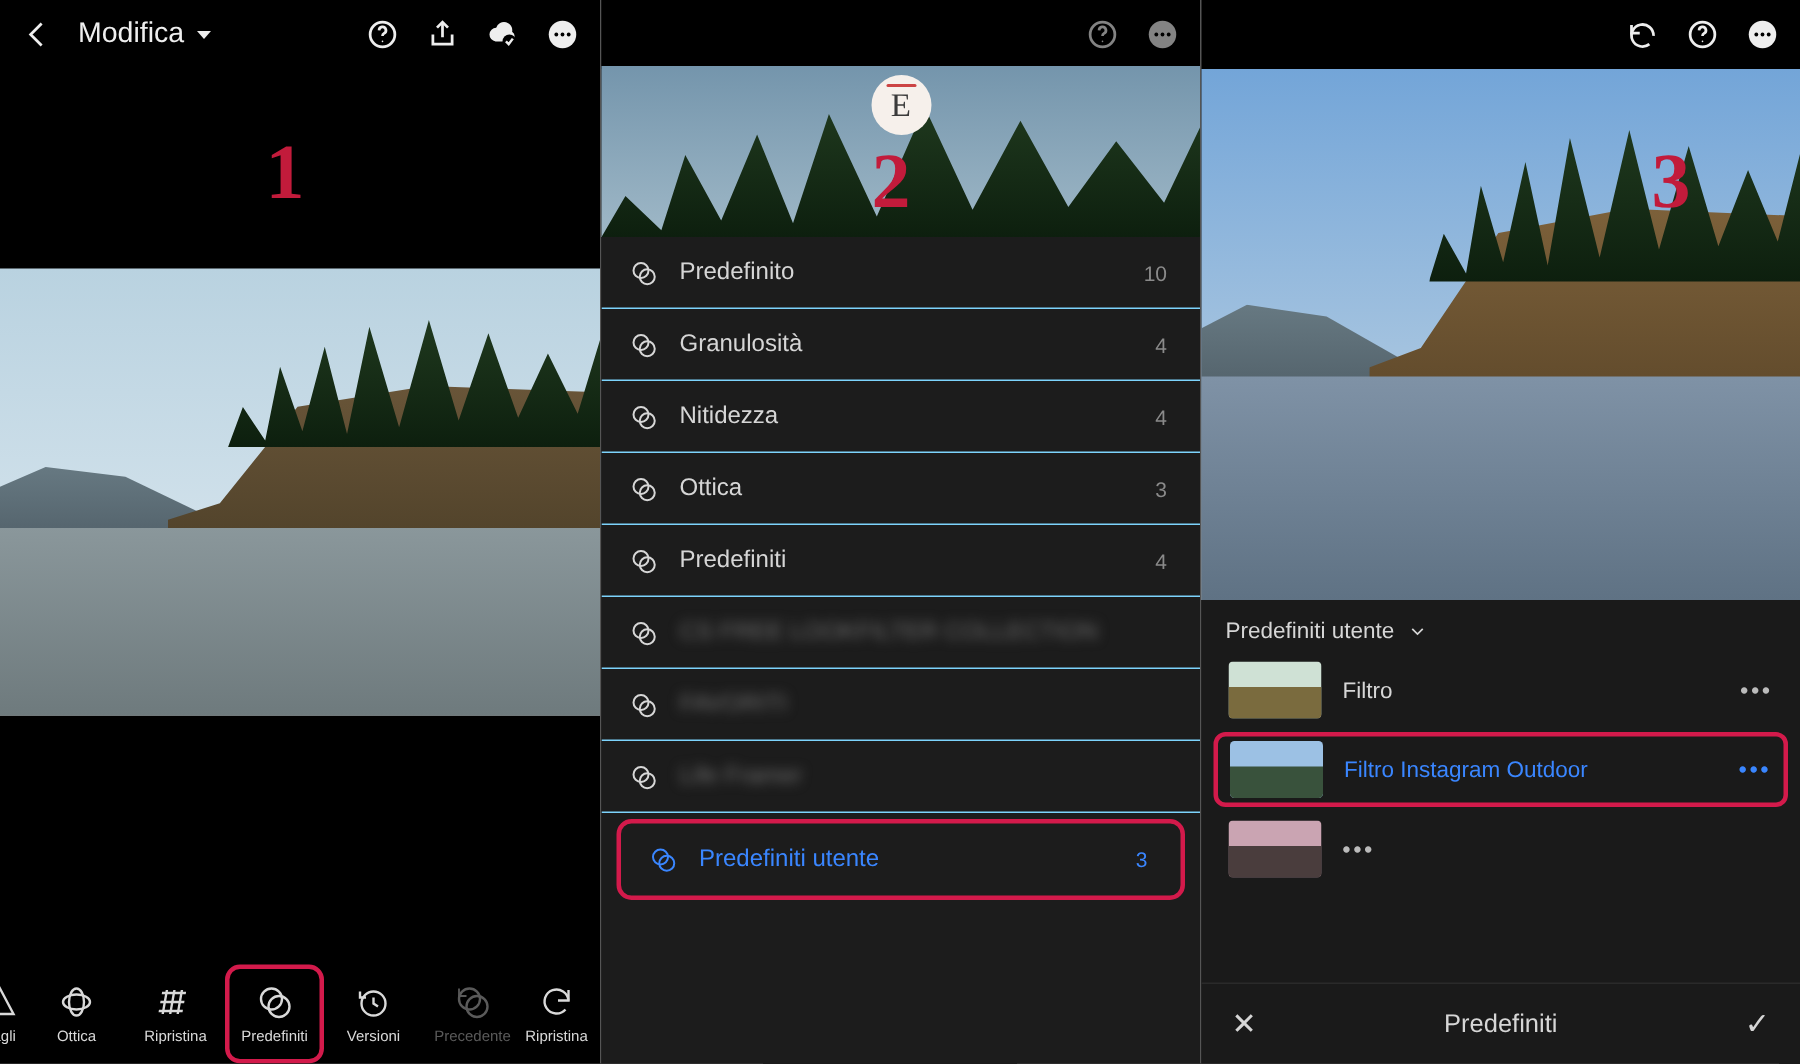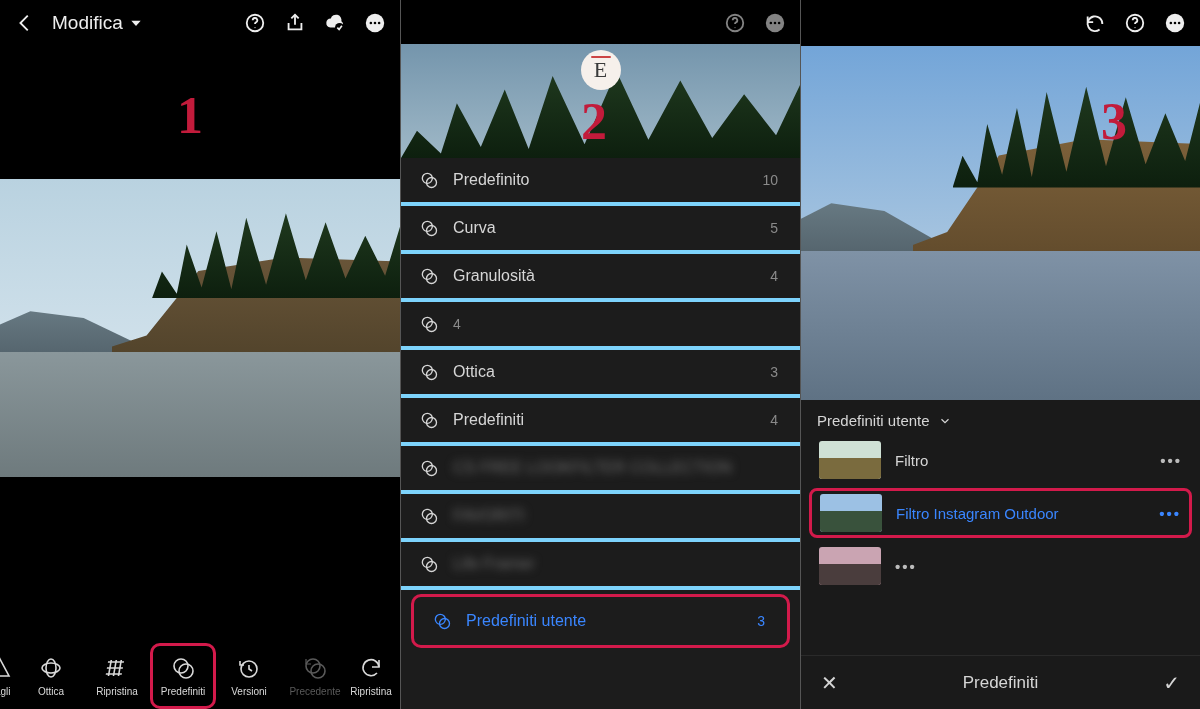--- a/index.html
+++ b/index.html
@@ -33,21 +33,21 @@
   .tool.partial-left { width:36px; margin-left:-18px; }
   .tool.partial-right { width:46px; }
   .highlight-box { border:3px solid #d31a4b; border-radius:10px; }
 
   
   .p2-photo { position:relative; height:114px; margin-top:-2px; }
   .p2-photo .photo-sky { background:linear-gradient(#7495ac,#9fb8c7); }
   .p2-badge { position:absolute; top:50px; left:50%; transform:translateX(-50%); width:40px; height:40px; border-radius:50%; background:#f6f0eb; display:flex; align-items:center; justify-content:center; font-family: 'Times New Roman', serif; font-size:22px; color:#3a3a3a; z-index:5; cursor:pointer; }
   .p2-badge::before { content:""; position:absolute; top:6px; width:20px; height:2px; background:#c44; border-radius:2px; }
   .p2-list { flex:1; background:#1c1c1c; overflow:hidden; }
-  .p2-row { display:flex; align-items:center; height:48px; padding:0 22px 0 18px; border-bottom:4px solid #7dd3fc; color:#d6d6d6; font-size:16px; cursor:pointer; gap:14px; }
+  .p2-row { display:flex; align-items:center; height:48px; padding:0 22px 0 18px; border-bottom:1px solid #7dd3fc; color:#d6d6d6; font-size:16px; cursor:pointer; gap:14px; }
   .p2-row .label { flex:1; }
   .p2-row .count { color:#8a8a8a; font-size:14px; }
   .p2-row.blur .label, .p2-row.blur .count { filter: blur(4px); color:#6e6e6e; }
   .p2-row.selected { color:#3a86ff; }
   .p2-row.selected .count { color:#3a86ff; }
   .p2-row.selected.highlighted { margin:4px 10px; border:3px solid #d31a4b; border-radius:10px; height:54px; }
   .preset-icon { width:20px; height:20px; }
   .preset-icon svg { width:20px; height:20px; fill:none; stroke:currentColor; stroke-width:1.6; }
 
   
@@ -226,36 +226,29 @@
               <circle cx="15" cy="15" r="6"></circle>
             </svg></span>
         <span class="label">Predefinito</span>
         <span class="count">10</span>
       </div>
       <div class="p2-row">
         <span class="preset-icon"><svg viewBox="0 0 24 24">
               <circle cx="10" cy="10" r="6"></circle>
               <circle cx="15" cy="15" r="6"></circle>
             </svg></span>
-        <span class="label">Curva</span>
-        <span class="count">5</span>
-      </div>
-      <div class="p2-row">
-        <span class="preset-icon"><svg viewBox="0 0 24 24">
-              <circle cx="10" cy="10" r="6"></circle>
-              <circle cx="15" cy="15" r="6"></circle>
-            </svg></span>
         <span class="label">Granulosità</span>
         <span class="count">4</span>
       </div>
       <div class="p2-row">
         <span class="preset-icon"><svg viewBox="0 0 24 24">
               <circle cx="10" cy="10" r="6"></circle>
               <circle cx="15" cy="15" r="6"></circle>
             </svg></span>
+        <span class="label">Nitidezza</span>
         <span class="count">4</span>
       </div>
       <div class="p2-row">
         <span class="preset-icon"><svg viewBox="0 0 24 24">
               <circle cx="10" cy="10" r="6"></circle>
               <circle cx="15" cy="15" r="6"></circle>
             </svg></span>
         <span class="label">Ottica</span>
         <span class="count">3</span>
       </div>

